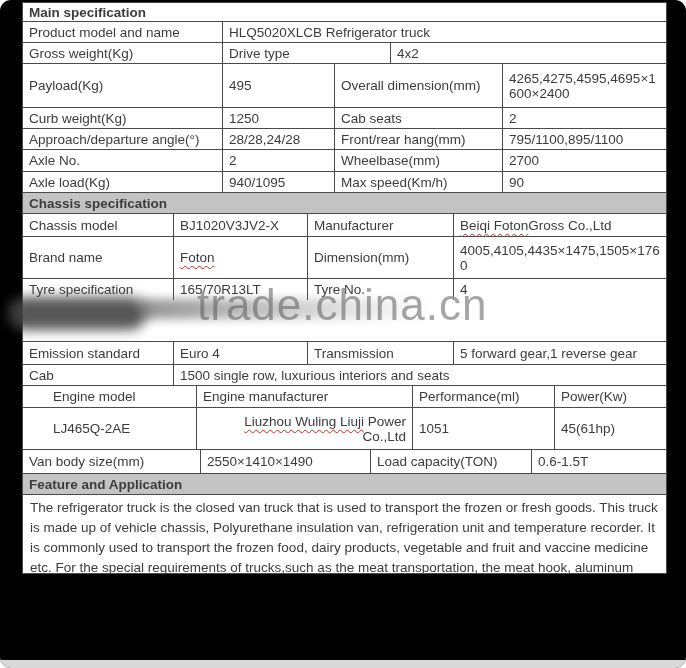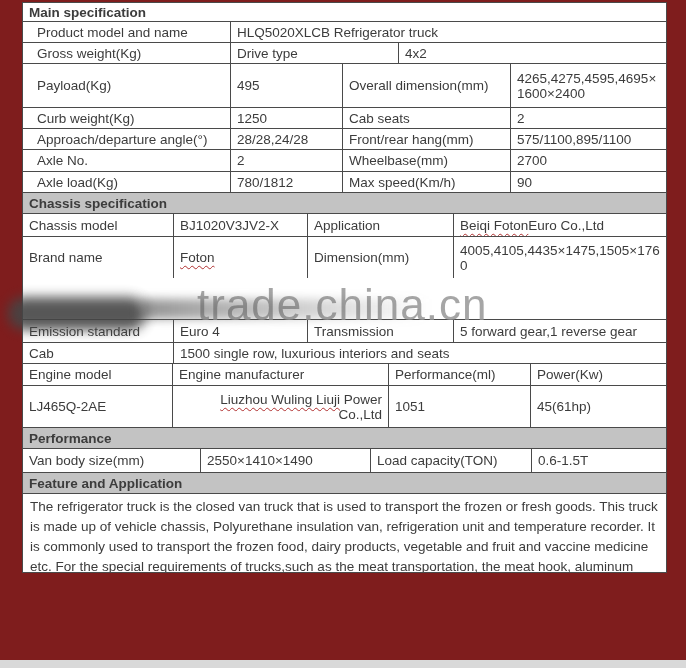--- a/index.html
+++ b/index.html
@@ -1,37 +1,38 @@
 <!DOCTYPE html>
 <html><head>
 <meta charset="utf-8">
 <style>
   html,body { margin:0; padding:0; background:#ffffff; }
   .stage {
-    position:relative; width:686px; height:668px; background:#7f1d1d;
+    position:relative; width:686px; height:668px; background:#000000;
     font-family:"Liberation Sans", sans-serif; font-size:13.5px; color:#3c3c3c;
     overflow:hidden;
+    border-radius:11px;
   }
   .tbl {
     position:absolute; left:22px; top:2px; width:645px;
     border:1px solid #4a4a4a; background:#ffffff; box-sizing:border-box;
   }
   .row { display:flex; border-top:1px solid #4a4a4a; box-sizing:border-box; }
   .row.first, .row.no-top { border-top:none; }
   .cell {
     box-sizing:border-box; border-right:1px solid #4a4a4a;
     padding:2px 6px; display:flex; align-items:center; overflow:hidden;
   }
   .cell:last-child { border-right:none; }
   .head { background:#c3c3c3; font-weight:bold;justify-content:center; }
   .head-white { background:#ffffff; font-weight:bold; }
   .brk { word-break:break-all; }
-  .w200 { flex:0 0 200px;margin-left:8px; } .w112 { flex:0 0 112px; } .w168 { flex:0 0 168px; }
+  .w200 { flex:0 0 200px; } .w112 { flex:0 0 112px; } .w168 { flex:0 0 168px; }
   .w151 { flex:0 0 151px; } .w134 { flex:0 0 134px; } .w146 { flex:0 0 146px; }
-  .w150 { flex:0 0 150px; } .w216 { flex:0 0 216px;text-align:right; } .w142 { flex:0 0 142px; }
+  .w150 { flex:0 0 150px;margin-left:24px; } .w216 { flex:0 0 216px;text-align:right; } .w142 { flex:0 0 142px; }
   .w178 { flex:0 0 178px; } .w170 { flex:0 0 170px; } .w161 { flex:0 0 161px; }
   .grow { flex:1 1 auto; }
   .sq {
     text-decoration:underline; text-decoration-style:wavy;
     text-decoration-color:#b03030; text-decoration-thickness:1px;
     text-underline-offset:3px;
   }
   .para { display:block; line-height:20px; padding:3px 7px 2px 7px; }
   .wm-text {
     position:absolute; left:197px; top:280px; z-index:5;
@@ -85,60 +86,66 @@
       <div class="cell w200">Curb weight(Kg)</div>
       <div class="cell w112">1250</div>
       <div class="cell w168">Cab seats</div>
       <div class="cell grow">2</div>
     </div>
 
     <div class="row" style="height:21px">
       <div class="cell w200">Approach/departure angle(°)</div>
       <div class="cell w112">28/28,24/28</div>
       <div class="cell w168">Front/rear hang(mm)</div>
-      <div class="cell grow">575/1100,895/1100</div>
+      <div class="cell grow">795/1100,895/1100</div>
     </div>
 
     <div class="row" style="height:22px">
       <div class="cell w200">Axle No.</div>
       <div class="cell w112">2</div>
       <div class="cell w168">Wheelbase(mm)</div>
       <div class="cell grow">2700</div>
     </div>
 
     <div class="row" style="height:21px">
       <div class="cell w200">Axle load(Kg)</div>
-      <div class="cell w112">780/1812</div>
+      <div class="cell w112">940/1095</div>
       <div class="cell w168">Max speed(Km/h)</div>
       <div class="cell grow">90</div>
     </div>
 
     <div class="row head" style="height:21px">
       <div class="cell grow">Chassis specification</div>
     </div>
 
     <div class="row" style="height:23px">
       <div class="cell w151">Chassis model</div>
       <div class="cell w134">BJ1020V3JV2-X</div>
-      <div class="cell w146">Application</div>
+      <div class="cell w146">Manufacturer</div>
       <div class="cell grow">
           <span class="sq">Beiqi Foton</span>
-          <span> Euro Co.,Ltd</span>
+          <span> Gross Co.,Ltd</span>
         </div>
     </div>
 
     <div class="row" style="height:42px">
       <div class="cell w151">Brand name</div>
       <div class="cell w134">
           <span class="sq">Foton</span>
         </div>
       <div class="cell w146">Dimension(mm)</div>
       <div class="cell grow brk">4005,4105,4435×1475,1505×1760</div>
     </div>
 
+    <div class="row" style="height:22px">
+      <div class="cell w151">Tyre specification</div>
+      <div class="cell w134">165/70R13LT</div>
+      <div class="cell w146">Tyre No.</div>
+      <div class="cell grow">4</div>
+    </div>
 
     <div class="row no-top" style="height:41px">
       <div class="cell grow"></div>
     </div>
 
     <div class="row" style="height:23px">
       <div class="cell w151">Emission standard</div>
       <div class="cell w134">Euro 4</div>
       <div class="cell w146">Transmission</div>
       <div class="cell grow">5 forward gear,1 reverse gear</div>
@@ -158,23 +165,20 @@
 
     <div class="row" style="height:42px">
       <div class="cell w150">LJ465Q-2AE</div>
       <div class="cell w216">
           <span><span class="sq">Liuzhou Wuling Liuji</span><span> Power Co.,Ltd</span></span>
         </div>
       <div class="cell w142">1051</div>
       <div class="cell grow">45(61hp)</div>
     </div>
 
-    <div class="row head" style="height:21px">
-      <div class="cell grow">Performance</div>
-    </div>
 
     <div class="row" style="height:24px">
       <div class="cell w178">Van body size(mm)</div>
       <div class="cell w170">2550×1410×1490</div>
       <div class="cell w161">Load capacity(TON)</div>
       <div class="cell grow">0.6-1.5T</div>
     </div>
 
 
     <div class="row head" style="height:21px">

